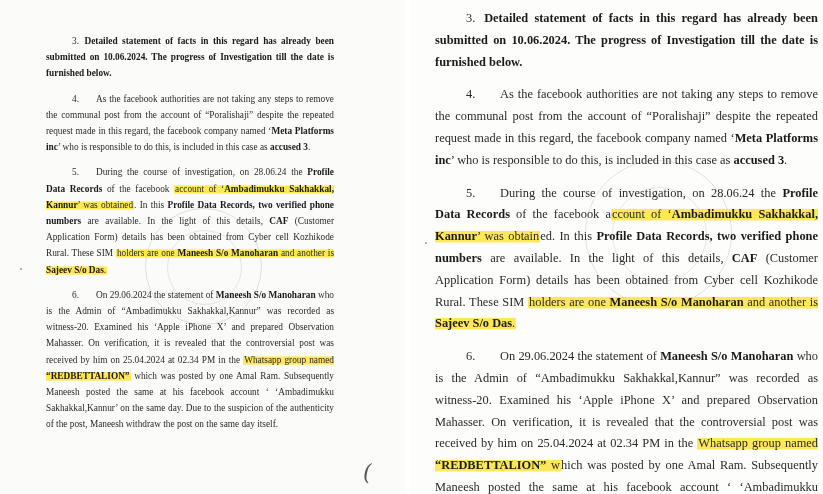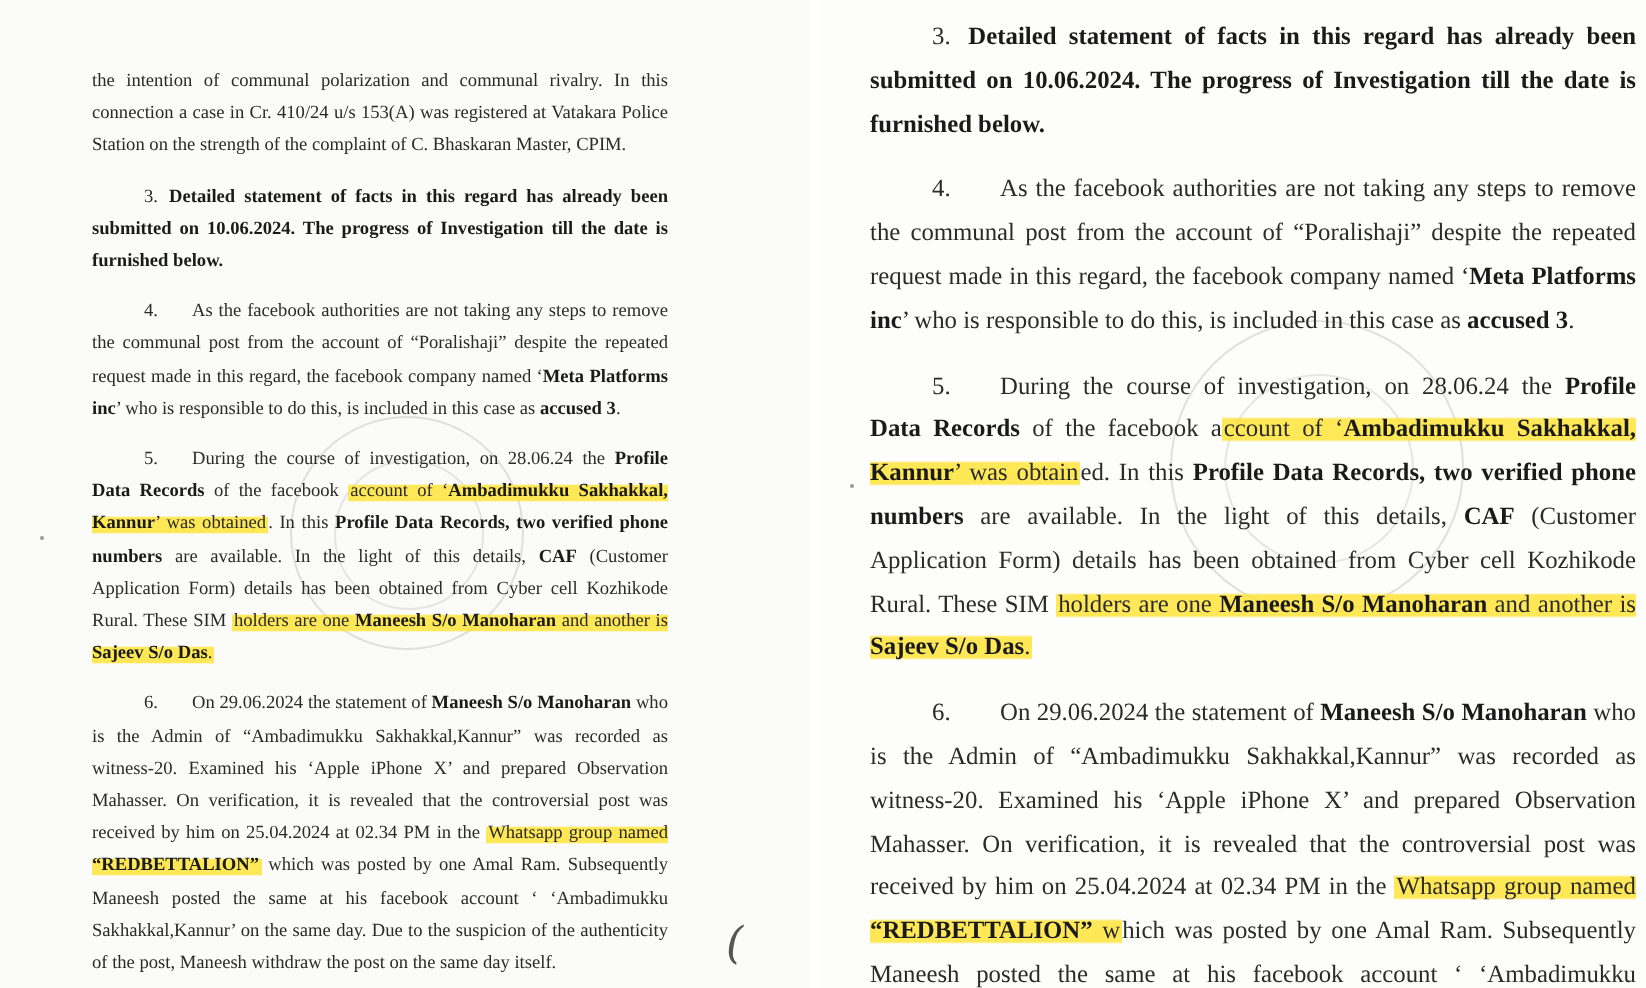--- a/index.html
+++ b/index.html
@@ -30,21 +30,20 @@
 </style>
 </head>
 <body>
 
 <div class="panel left">
   <div class="seal">
       <div class="seal-inner"></div>
     </div>
   <div class="dot" style="left:20px;top:268px;"></div>
   <div class="doc">
-    <p>the intention  of communal polarization and communal rivalry. In this connection a case in Cr. 410/24 u/s 153(A) was registered at Vatakara Police Station on the strength of the complaint of  C. Bhaskaran Master, CPIM.</p>
 
     <p><span class="num short">3.</span> <b>Detailed statement of facts in this regard has already been submitted on 10.06.2024. The progress of Investigation till the date is furnished below.</b></p>
 
     <p><span class="num">4.</span><span>As the facebook authorities are not taking any steps to remove the communal post from the account of “Poralishaji”  despite the repeated request made in this regard, the facebook company named ‘</span><b>Meta Platforms inc</b><span>’ who is responsible to do this, is included in this case as </span><b>accused 3</b><span>.</span></p>
 
     <p><span class="num">5.</span><span>During the course of investigation, on 28.06.24 the </span><b>Profile Data Records</b><span> of the facebook </span><span class="hl"><span>account of ‘</span><b>Ambadimukku Sakhakkal, Kannur</b><span>’ was obtained</span></span><span>. In this </span><b>Profile Data Records, two verified phone numbers</b><span> are available.  In the light of this details, </span><b>CAF</b><span> (Customer Application Form) details has been obtained from Cyber cell Kozhikode Rural. These SIM </span><span class="hl"><span>holders are one </span><b>Maneesh S/o Manoharan</b><span> and  another is </span><b>Sajeev S/o Das</b><span>.</span></span></p>
 
     <p><span class="num">6.</span><span>On 29.06.2024 the statement of </span><b>Maneesh S/o Manoharan</b><span> who is the Admin of “Ambadimukku Sakhakkal,Kannur” was recorded as witness-20. Examined his ‘Apple iPhone X’ and prepared Observation Mahasser. On verification, it is revealed that the controversial post was received by him on 25.04.2024 at 02.34 PM in the </span><span class="hl"><span>Whatsapp group named </span><b>“REDBETTALION”</b></span><span> which was posted by one Amal Ram. Subsequently Maneesh posted the same at his facebook account ‘ ‘Ambadimukku Sakhakkal,Kannur’ on the same day. Due to the suspicion of the authenticity of the post, Maneesh withdraw the post on the same day itself.</span></p>
 
   </div>

